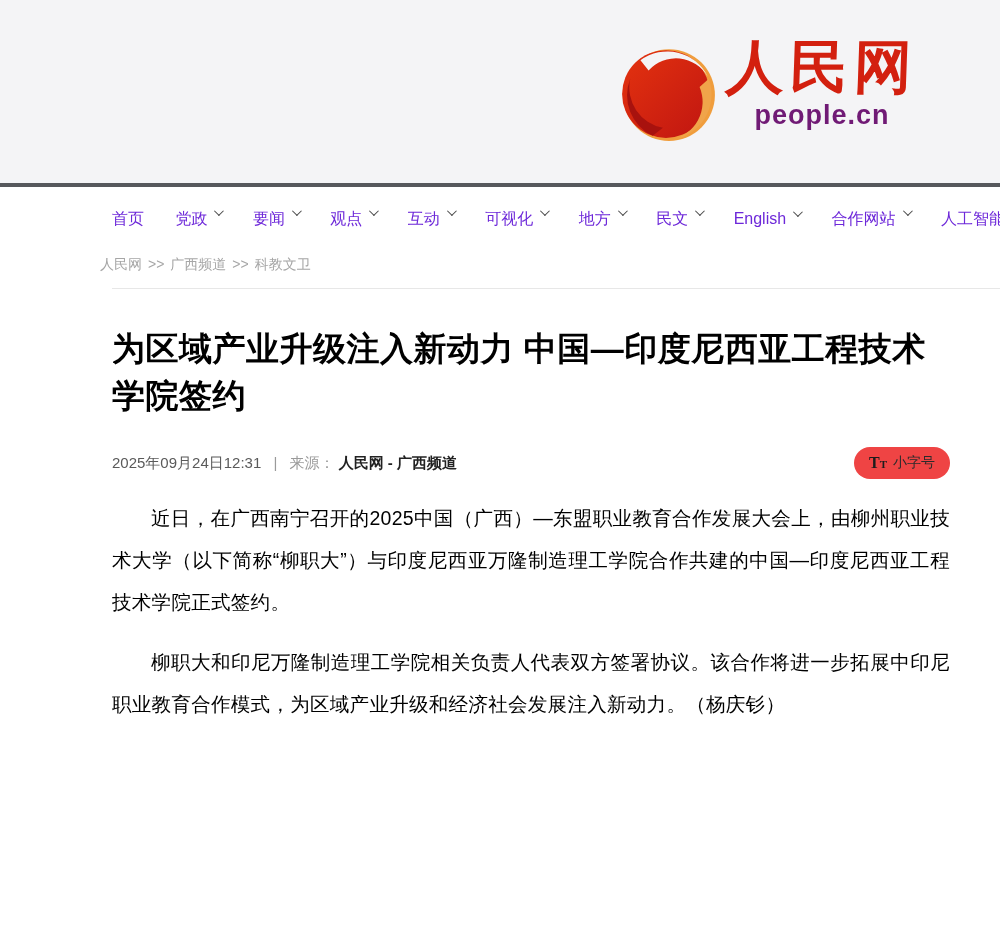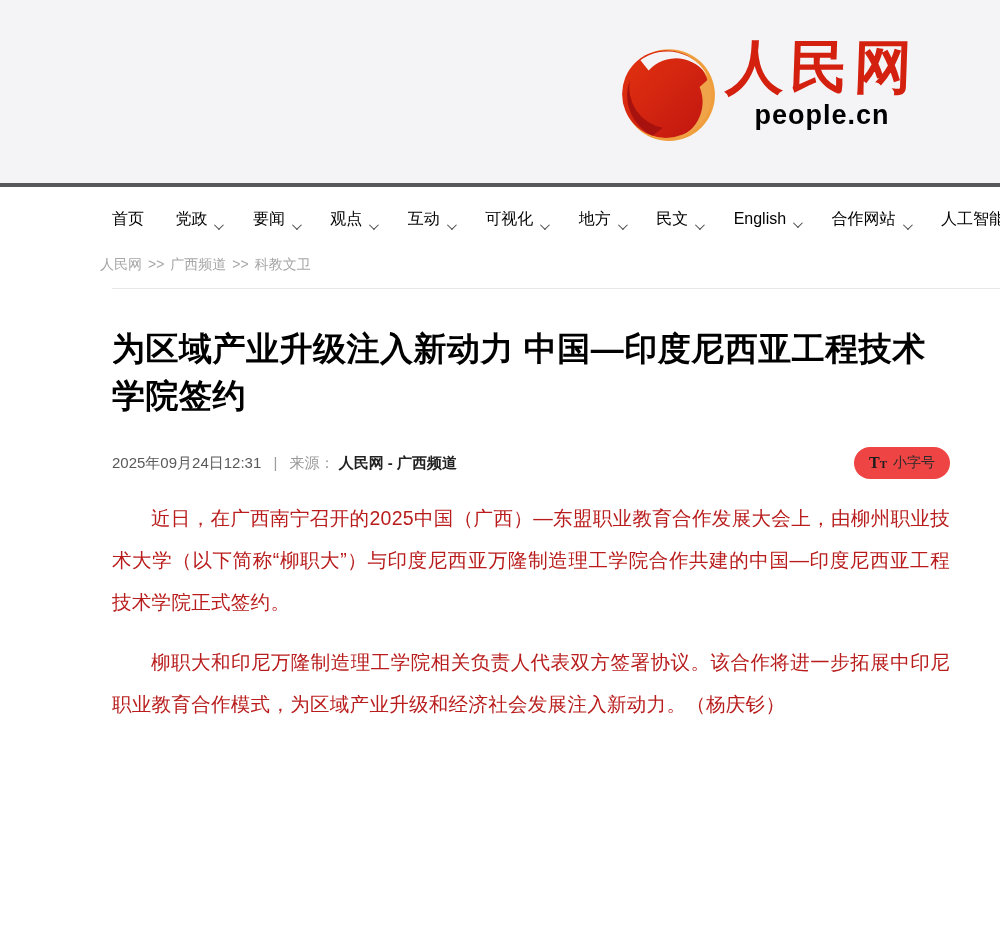--- a/index.html
+++ b/index.html
@@ -25,40 +25,40 @@
     font-size: 58px;
     font-weight: 700;
     color: #d3200f;
     letter-spacing: 6px;
     line-height: 62px;
     transform: skewX(-2deg);
   }
   .logo-en {
     font-size: 27px;
     font-weight: 700;
-    color: #000000;
+    color: #701a75;
     letter-spacing: 1px;
     text-align: center;
     margin-top: 2px;
   }
   .header-divider { height: 4px; background: #56585c; }
 
   
   .nav {
     background: #ffffff;
     padding: 22px 0 18px 112px;
     white-space: nowrap;
     overflow: hidden;
   }
   .nav-item {
     display: inline-flex;
-    align-items: flex-end;
+    align-items: flex-start;
     margin-right: 27px;
     font-size: 16px;
-    color: #000000;
+    color: #6d28d9;
     text-decoration: none;
     cursor: pointer;
   }
   .caret {
     display: inline-block;
     width: 7px; height: 7px;
     border-right: 1.6px solid #4a4a4a;
     border-bottom: 1.6px solid #4a4a4a;
     transform: rotate(45deg) translateY(-2px);
     margin-left: 7px;
@@ -115,21 +115,21 @@
     color: #1c1c1c;
     margin-right: 6px;
     font-size: 16px;
   }
   .tt .t-small { font-size: 11px; }
 
   .article-body { margin-top: 14px; }
   .article-body p {
     font-size: 19.5px;
     line-height: 42px;
-    color: #b91c1c;
+    color: #000000;
     text-align: justify;
     text-indent: 2em;
     margin-top: 18px;
     letter-spacing: 0.3px;
   }
 </style>
 </head>
 <body>
 
 <header class="site-header">

